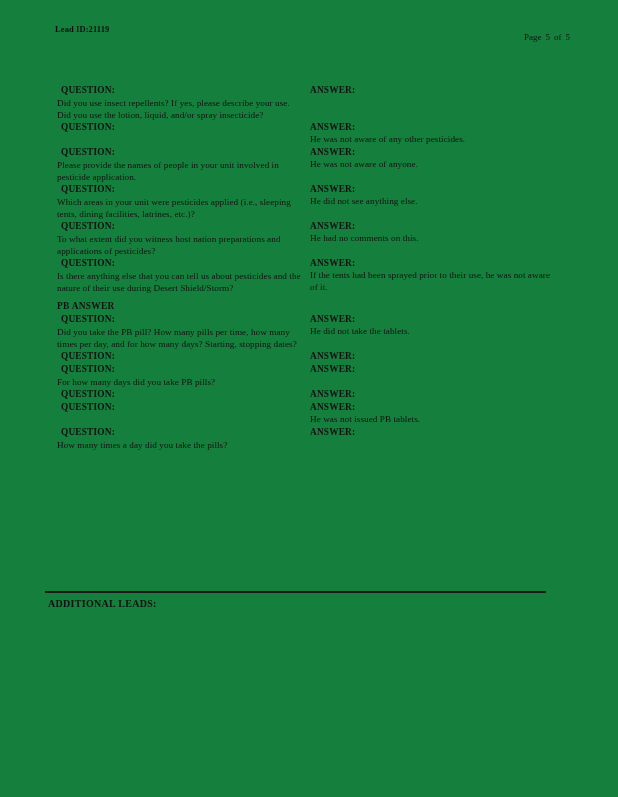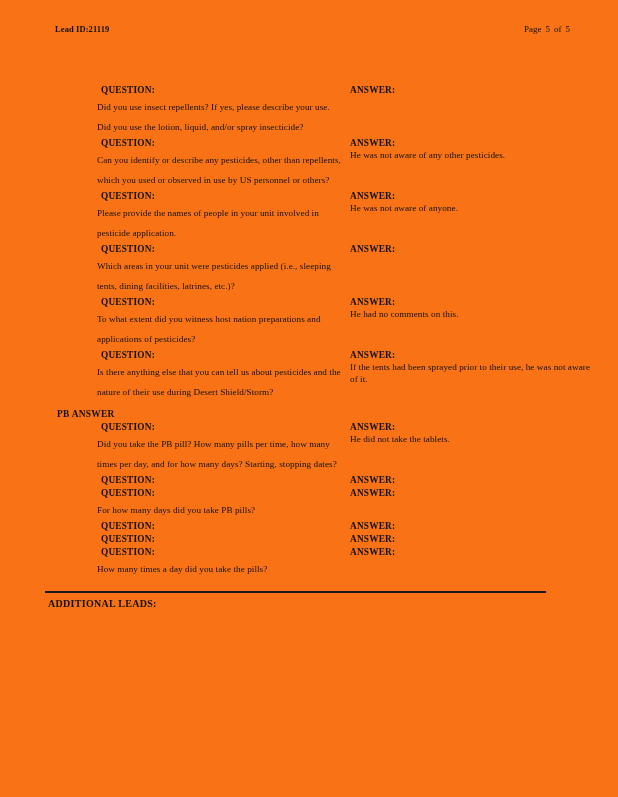--- a/index.html
+++ b/index.html
@@ -11,21 +11,21 @@
     width: 618px;
     height: 797px;
     position: relative;
     font-family: "Liberation Serif", "DejaVu Serif", serif;
     color: #111111;
     overflow: hidden;
   }
   .page {
     position: absolute;
     inset: 0;
-    background: #f97316;
+    background: #15803d;
   }
 
   
   .page-header {
     position: absolute;
     top: 24px;
     left: 55px;
     right: 44px;
     height: 16px;
   }
@@ -34,21 +34,21 @@
     left: 0;
     top: 0;
     font-size: 8.5px;
     font-weight: bold;
     letter-spacing: 0.1px;
     white-space: nowrap;
   }
   .page-no {
     position: absolute;
     right: 0;
-    top: 0;
+    top: 8px;
     font-size: 9px;
     font-weight: normal;
     white-space: nowrap;
   }
   .page-no .num {
     display: inline-block;
     padding: 0 4px;
   }
 
   
@@ -66,39 +66,38 @@
   }
   .qa-inner {
     display: flex;
     align-items: flex-start;
   }
   .q-col {
     width: 253px;
     flex: 0 0 253px;
     padding-right: 6px;
     box-sizing: border-box;
-    margin-left: 40px;
   }
   .a-col {
     width: 245px;
     flex: 0 0 245px;
     box-sizing: border-box;
   }
 
   .lbl {
     font-size: 9.3px;
     font-weight: bold;
     letter-spacing: 0.2px;
     line-height: 13px;
   }
   .q-col .lbl { padding-left: 4px; }
 
   .txt {
     font-size: 9.2px;
-    line-height: 20px;
+    line-height: 12px;
     letter-spacing: 0.05px;
   }
 
   .a-col .txt { line-height: 11.8px; }
 
   .section-head {
     font-size: 9.4px;
     font-weight: bold;
     letter-spacing: 0.3px;
     line-height: 14px;
@@ -146,21 +145,20 @@
             <div class="a-col">
               <div class="lbl">ANSWER:</div>
               <div class="txt"></div>
             </div>
           </div>
         </div>
         <div class="qa-row">
           <div class="qa-inner">
             <div class="q-col">
               <div class="lbl">QUESTION:</div>
-              <div class="txt">Can you identify or describe any pesticides, other than repellents, which you used or observed in use by US personnel or others?</div>
             </div>
             <div class="a-col">
               <div class="lbl">ANSWER:</div>
               <div class="txt">He was not aware of any other pesticides.</div>
             </div>
           </div>
         </div>
         <div class="qa-row">
           <div class="qa-inner">
             <div class="q-col">
@@ -174,20 +172,21 @@
           </div>
         </div>
         <div class="qa-row">
           <div class="qa-inner">
             <div class="q-col">
               <div class="lbl">QUESTION:</div>
               <div class="txt">Which areas in your unit were pesticides applied (i.e., sleeping tents, dining facilities, latrines, etc.)?</div>
             </div>
             <div class="a-col">
               <div class="lbl">ANSWER:</div>
+              <div class="txt">He did not see anything else.</div>
             </div>
           </div>
         </div>
         <div class="qa-row">
           <div class="qa-inner">
             <div class="q-col">
               <div class="lbl">QUESTION:</div>
               <div class="txt">To what extent did you witness host nation preparations and applications of pesticides?</div>
             </div>
             <div class="a-col">
@@ -255,20 +254,21 @@
             </div>
           </div>
         </div>
         <div class="qa-row">
           <div class="qa-inner">
             <div class="q-col">
               <div class="lbl">QUESTION:</div>
             </div>
             <div class="a-col">
               <div class="lbl">ANSWER:</div>
+              <div class="txt">He was not issued PB tablets.</div>
             </div>
           </div>
         </div>
         <div class="qa-row">
           <div class="qa-inner">
             <div class="q-col">
               <div class="lbl">QUESTION:</div>
               <div class="txt">How many times  a day did you take the pills?</div>
             </div>
             <div class="a-col">

